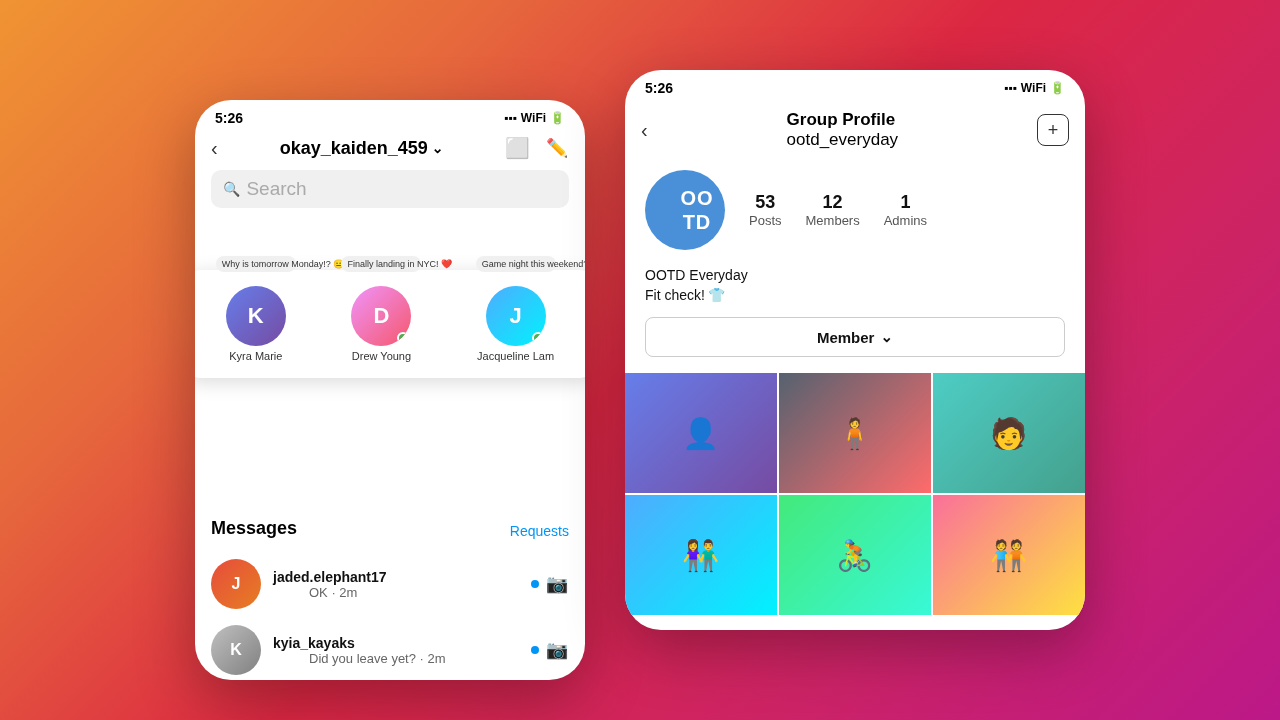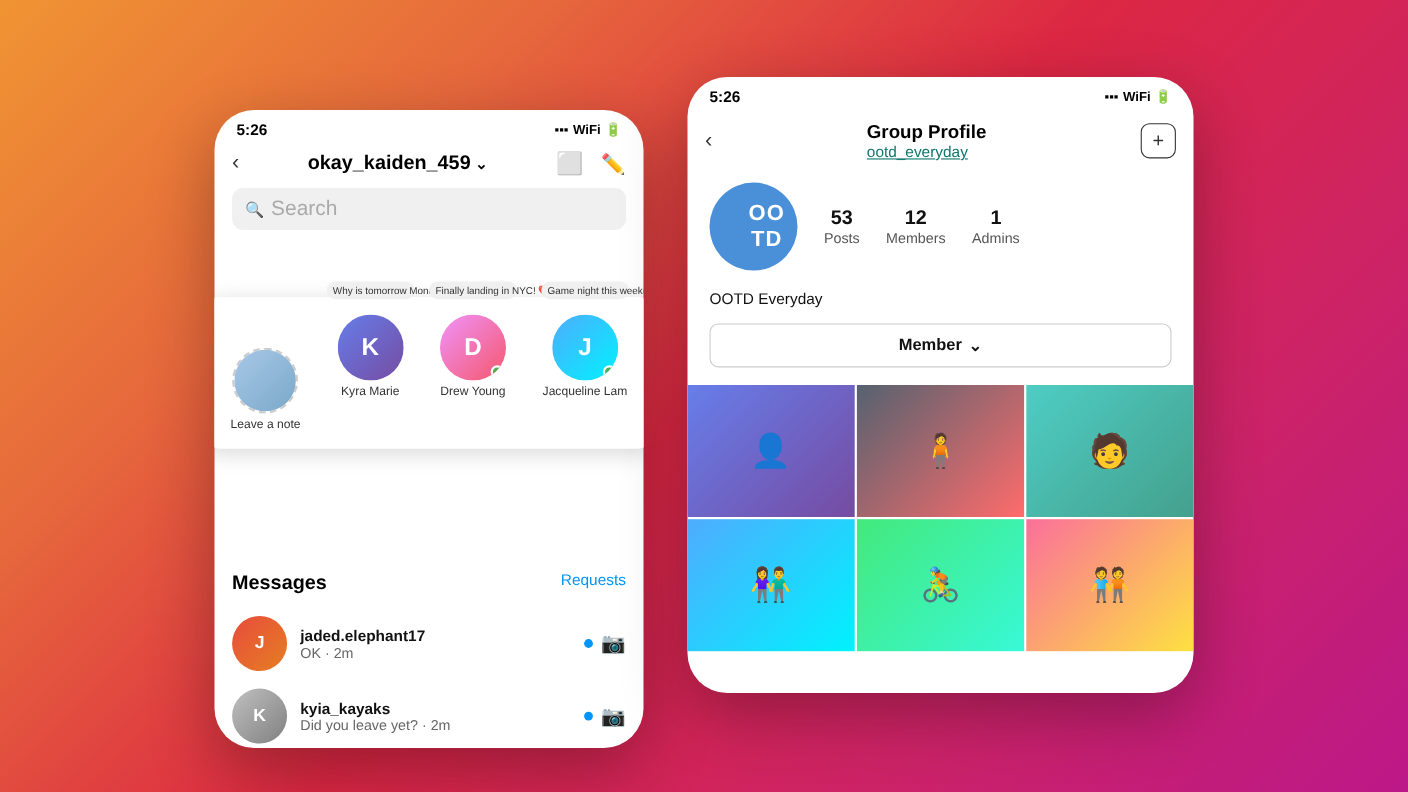--- a/index.html
+++ b/index.html
@@ -157,21 +157,21 @@
 
     
     .messages-section {
       margin-top: 310px;
       padding: 0 16px;
     }
 
     .messages-header {
       display: flex;
       justify-content: space-between;
-      align-items: flex-start;
+      align-items: flex-end;
       margin-bottom: 12px;
     }
 
     .messages-title {
       font-size: 18px;
       font-weight: 700;
     }
 
     .requests-link {
       font-size: 14px;
@@ -200,20 +200,21 @@
 
     .msg-username {
       font-size: 14px;
       font-weight: 600;
       color: #111;
     }
 
     .msg-preview {
       font-size: 13px;
       color: #666;
+      margin-left: 36px;
     }
 
     .msg-right {
       display: flex;
       align-items: center;
       gap: 8px;
     }
 
     .blue-dot {
       width: 8px;
@@ -262,23 +263,22 @@
 
     .group-title-section {
     }
 
     .group-title {
       font-size: 17px;
       font-weight: 700;
     }
 
     .group-subtitle {
-      font-size: 14px;
-      color: #0f766e;
-      text-decoration: underline;
+      font-size: 17px;
+      color: #000000;
     }
 
     .group-avatar {
       width: 80px;
       height: 80px;
       border-radius: 50%;
       background: #4a90d9;
       display: flex;
       align-items: center;
       justify-content: center;
@@ -409,31 +409,20 @@
   </div>
 
   <div class="search-bar-left">
     <span>🔍</span>
     <span style="color:#aaa;font-size:19px;">Search</span>
   </div>
 
   <div class="stories-overlay">
     <div class="stories-row">
 
-      <div class="story-item">
-        <div style="position:relative; margin-top:30px;">
-          <div class="story-bubble-note">
-            <span style="font-size:22px; color:#aaa; margin-top:10px;">+</span>
-            <div style="width:56px;height:56px;border-radius:50%;overflow:hidden;position:absolute;top:0;left:0;">
-              <div class="avatar-self" style="width:100%;height:100%;"></div>
-            </div>
-          </div>
-        </div>
-        <span class="story-name">Leave a note</span>
-      </div>
 
       <div class="story-item">
         <div style="position:relative;">
           <div class="note-text">Why is tomorrow Monday!? 😑</div>
           <div class="story-bubble">
             <div class="avatar-kyra" style="width:100%;height:100%;display:flex;align-items:center;justify-content:center;color:white;font-size:22px;font-weight:700;">K</div>
           </div>
         </div>
         <span class="story-name">Kyra Marie</span>
       </div>
@@ -535,20 +524,21 @@
       <div class="stat-label">Members</div>
     </div>
     <div class="stat-block">
       <div class="stat-number">1</div>
       <div class="stat-label">Admins</div>
     </div>
   </div>
 
   <div class="group-description">
     <div class="group-desc-line">OOTD Everyday</div>
+    <div class="group-desc-line">Fit check! 👕</div>
   </div>
 
   <div class="member-btn">
     <span>Member</span>
     <span>⌄</span>
   </div>
 
   <div class="grid-photos">
     <div class="grid-photo photo-p1">
       <div class="photo-content">👤</div>

